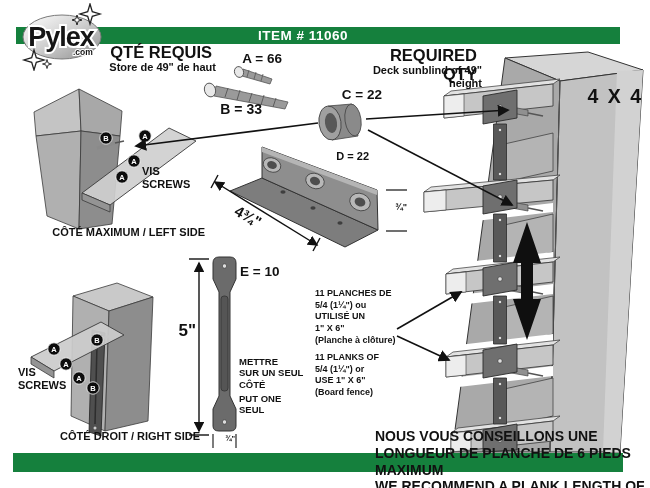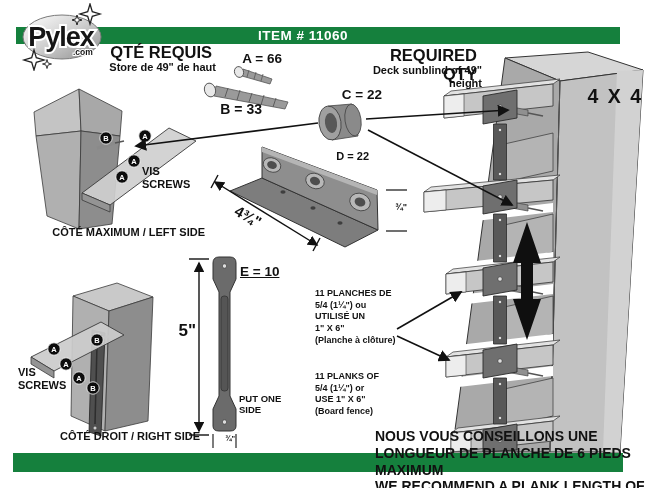--- a/index.html
+++ b/index.html
@@ -275,49 +275,52 @@
 
   <div class="lbl txt center" style="left:88px;top:43px;width:124px;font-size:16.5px;">QTÉ REQUIS</div>
   <div class="lbl txt center" style="left:84px;top:61px;width:132px;font-size:11px;">Store de 49" de haut</div>
   <div class="lbl txt center" style="left:353px;top:46px;width:124px;font-size:16.5px;">REQUIRED QTY</div>
   <div class="lbl txt center" style="left:348px;top:64px;width:134px;font-size:11px;">Deck sunblind of 49" height</div>
 
   <div class="lbl txt center" style="left:222px;top:51px;width:60px;font-size:13.5px;">A = 66</div>
   <div class="lbl txt center" style="left:198px;top:101px;width:64px;font-size:14px;">B = 33</div>
   <div class="lbl txt center" style="left:320px;top:87px;width:62px;font-size:13.5px;">C = 22</div>
   <div class="lbl txt center" style="left:305px;top:150px;width:64px;font-size:11px;">D = 22</div>
-  <div class="lbl txt" style="left:240px;top:264px;font-size:13.5px;text-decoration:underline;">E = 10</div>
+  <div class="lbl txt" style="left:240px;top:264px;font-size:13.5px;">E = 10</div>
 
   <div class="lbl txt" style="left:240px;top:202px;font-size:15px;transform:rotate(29deg);transform-origin:left top;">4¾"</div>
   <div class="lbl txt center" style="left:385px;top:202px;width:22px;font-size:9px;">¾"</div>
   <div class="lbl txt center" style="left:172px;top:321px;width:24px;font-size:17px;">5"</div>
   <div class="lbl txt center" style="left:214px;top:435px;width:21px;font-size:7.5px;">¾"</div>
   <div class="lbl txt center" style="left:557px;top:85px;width:86px;font-size:19.5px;letter-spacing:2px;">4 X 4</div>
 
   <div class="lbl txt" style="left:142px;top:165px;font-size:11px;">
     <div>VIS</div>
     <div>SCREWS</div>
   </div>
   <div class="lbl txt" style="left:18px;top:366px;font-size:11px;">
     <div>VIS</div>
     <div>SCREWS</div>
   </div>
 
   <div class="lbl txt center" style="left:25px;top:226px;width:180px;font-size:11px;">CÔTÉ MAXIMUM / LEFT SIDE</div>
   <div class="lbl txt center" style="left:15px;top:430px;width:185px;font-size:11px;">CÔTÉ DROIT / RIGHT SIDE</div>
 
+  <div class="lbl txt pre" style="left:239px;top:356px;font-size:9.5px;line-height:1.2;">METTRE
+SUR UN SEUL
+CÔTÉ</div>
   <div class="lbl txt pre" style="left:239px;top:393px;font-size:9.5px;line-height:1.2;">PUT ONE
-SIDE</div>
+SEUL</div>
 
   <div class="lbl txt pre" style="left:315px;top:288px;font-size:9px;line-height:1.3;">11 PLANCHES DE
 5/4 (1¼") ou
 UTILISÉ UN
 1" X 6"
 (Planche à clôture)</div>
-  <div class="lbl txt pre" style="left:315px;top:352px;font-size:9px;line-height:1.3;margin-top:19px;">11 PLANKS OF
+  <div class="lbl txt pre" style="left:315px;top:352px;font-size:9px;line-height:1.3;">11 PLANKS OF
 5/4 (1¼") or
 USE 1" X 6"
 (Board fence)</div>
 
   <div class="lbl txt" style="left:330px;top:428px;font-size:14px;line-height:1.2;margin-left:45px;">
     <div>NOUS VOUS CONSEILLONS UNE LONGUEUR DE PLANCHE DE 6 PIEDS MAXIMUM</div>
     <div>WE RECOMMEND A PLANK LENGTH OF 6 FEET (MAXIMUM)</div>
   </div>
 
 </div>

